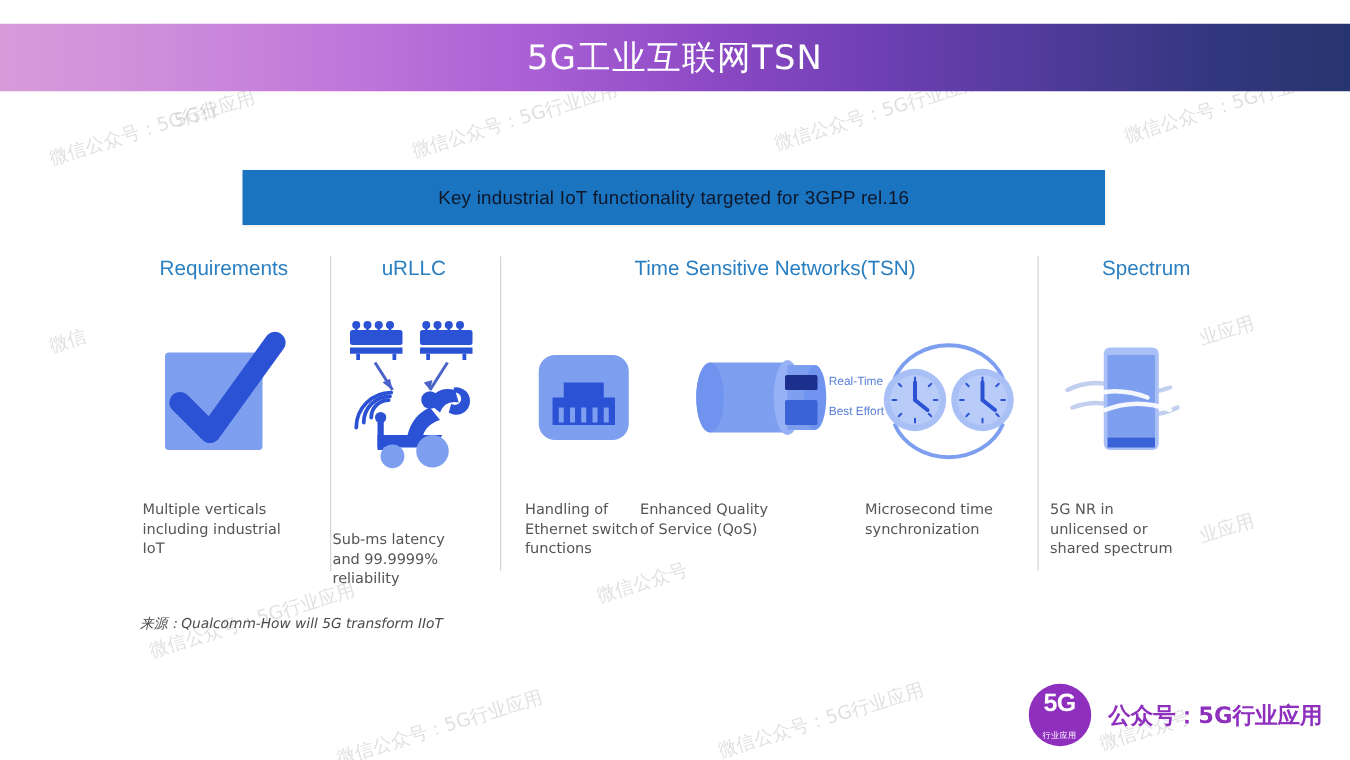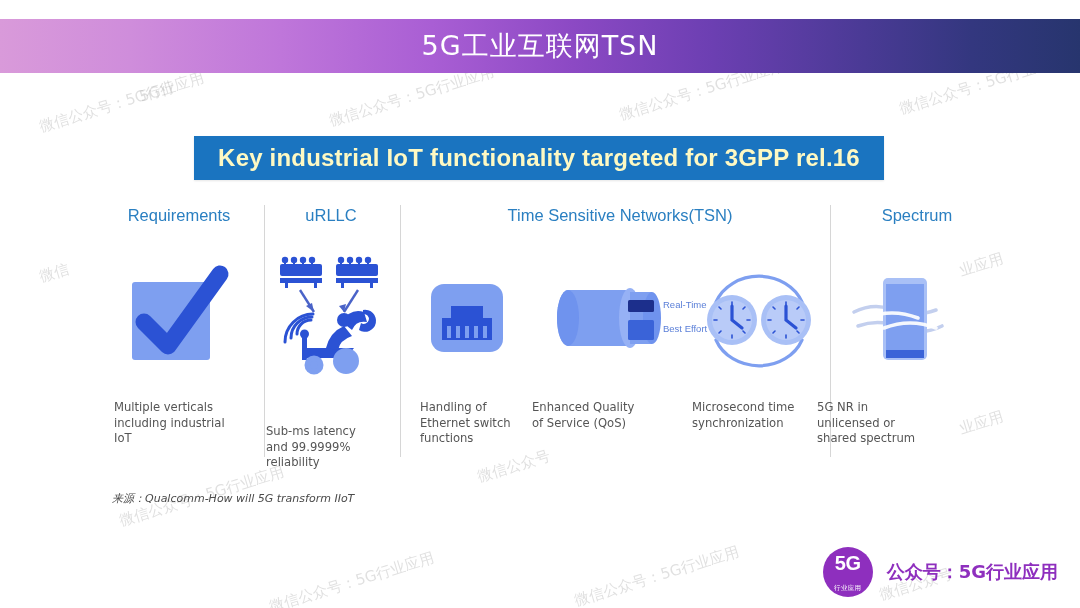--- a/index.html
+++ b/index.html
@@ -30,21 +30,21 @@
     font-family:"DejaVu Sans","Liberation Sans",sans-serif;
   }
 
   
   .blue-banner{
     position:absolute;left:194px;top:136px;width:690px;height:44px;z-index:10;
     background:#1a74c0;display:flex;align-items:center;justify-content:center;
     box-shadow:0 1px 2px rgba(0,0,0,.10);
   }
   .blue-banner .bt{
-    color:#fef9c3;font-size:24px;font-weight:bold;letter-spacing:.2px;
+    color:#0f172a;font-size:15px;font-weight:normal;letter-spacing:.2px;
   }
 
   
   .headers{position:absolute;left:0;top:206px;width:1080px;height:34px;z-index:10;}
   .hd{
     position:absolute;top:0;text-align:center;
     color:#2a7fc1;font-size:16.5px;font-weight:400;
     font-family:Liberation Sans, sans-serif;
   }
   .divider{
@@ -273,29 +273,29 @@
   <div class="cap" style="left:266px;width:126px;margin-top:24px;">
     <div>Sub-ms latency</div>
     <div>and 99.9999%</div>
     <div>reliability</div>
   </div>
   <div class="cap" style="left:420px;width:126px;">
     <div>Handling of</div>
     <div>Ethernet switch</div>
     <div>functions</div>
   </div>
-  <div class="cap" style="left:532px;width:142px;">
+  <div class="cap" style="left:512px;width:142px;">
     <div>Enhanced Quality</div>
     <div>of Service (QoS)</div>
   </div>
   <div class="cap" style="left:692px;width:138px;">
     <div>Microsecond time</div>
     <div>synchronization</div>
   </div>
-  <div class="cap" style="left:817px;width:136px;">
+  <div class="cap" style="left:840px;width:136px;">
     <div>5G NR in</div>
     <div>unlicensed or</div>
     <div>shared spectrum</div>
   </div>
 
   <div class="source">来源：Qualcomm-How will 5G transform IIoT</div>
 
   <div class="footer">
     <div class="logo-circle">
       <div class="l5g">5G</div>

